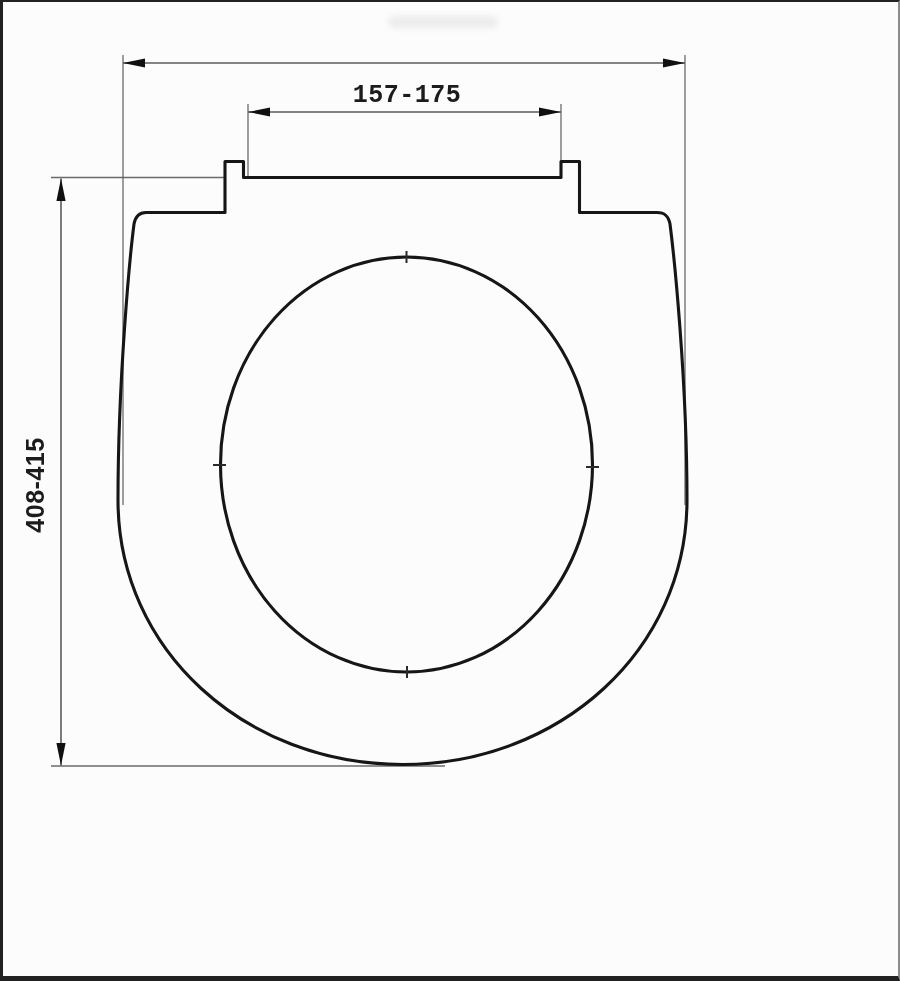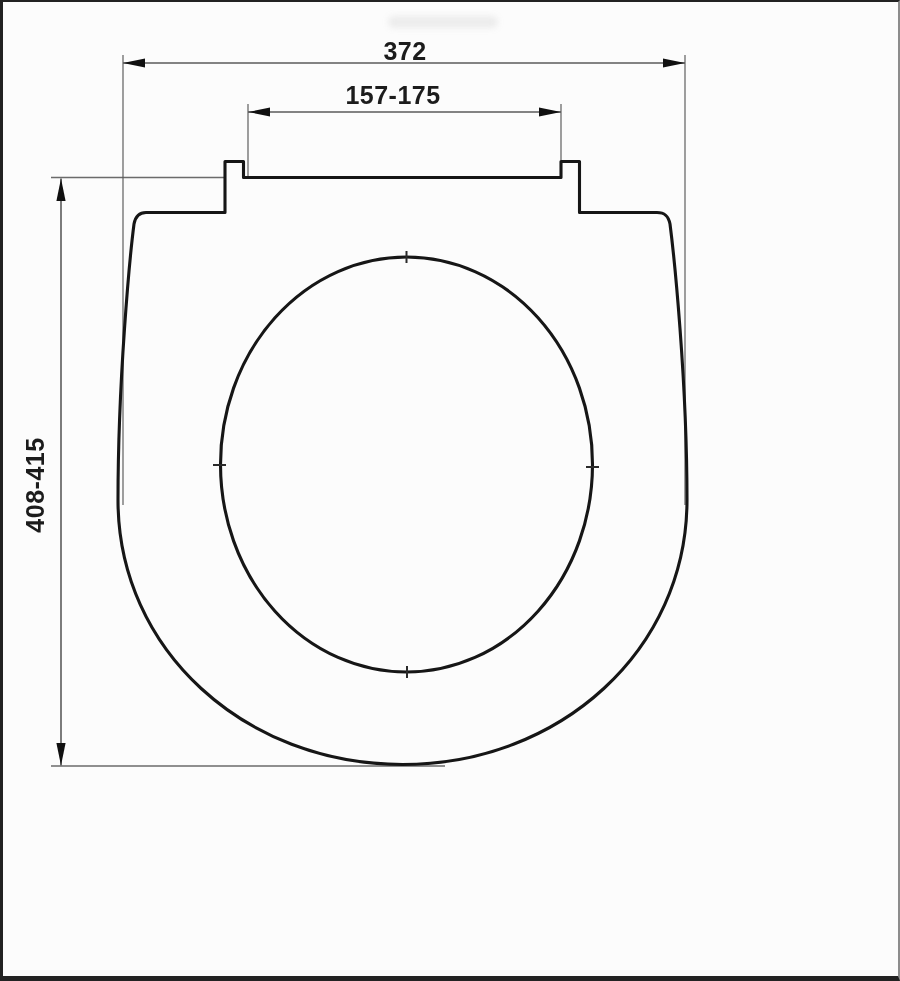--- a/index.html
+++ b/index.html
@@ -60,21 +60,21 @@
     position: absolute;
     color: var(--text, #1c1c1c);
     font-size: 25px;
     font-weight: bold;
     line-height: 25px;
     text-align: center;
     white-space: nowrap;
     letter-spacing: 0.5px;
   }
   #label-overall-width   { left: 302px; top: 37px;  width: 200px; }
-  #label-hinge-spacing   { left: 290px; top: 81px;  width: 200px; }
+  #label-hinge-spacing   { left: 304px; top: 81px;  width: 200px; font-family: Liberation Mono, monospace; }
   #label-overall-length  {
     left: -27px; top: 470px; width: 120px; height: 26px;
     transform: rotate(-90deg);
   }
   #faint-watermark {
     position: absolute;
     left: 385px; top: 14px;
     width: 110px; height: 12px;
     background: rgba(130,130,130,0.13);
     filter: blur(3px);
@@ -134,19 +134,18 @@
     <ellipse class="outline" cx="406.5" cy="464.5" rx="186" ry="207.5"></ellipse>
 
     <g>
       <line class="center-tick" x1="406.5" y1="251" x2="406.5" y2="263"></line>
       <line class="center-tick" x1="407" y1="666" x2="407" y2="678"></line>
       <line class="center-tick" x1="213" y1="465" x2="226" y2="465"></line>
       <line class="center-tick" x1="586" y1="467" x2="599" y2="467"></line>
     </g>
   </svg>
 
-  <div id="label-overall-width" class="dim-label">372</div>
 
   <div id="label-hinge-spacing" class="dim-label">157-175</div>
 
   <div id="label-overall-length" class="dim-label">408-415</div>
 
 </div>
 
 </body></html>

